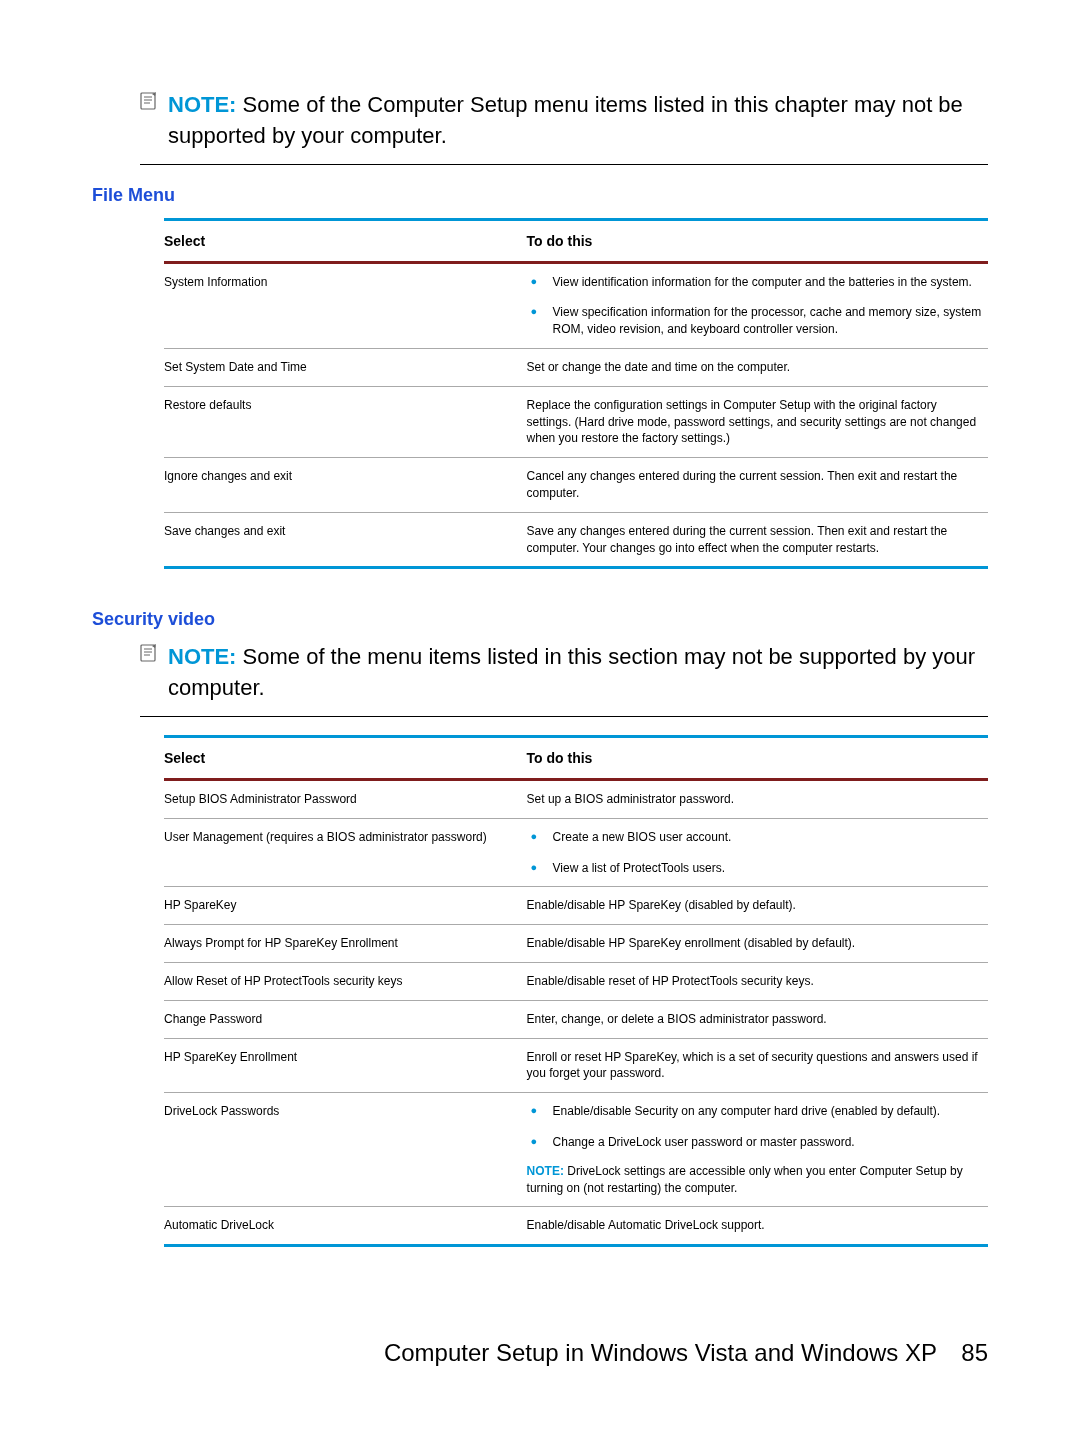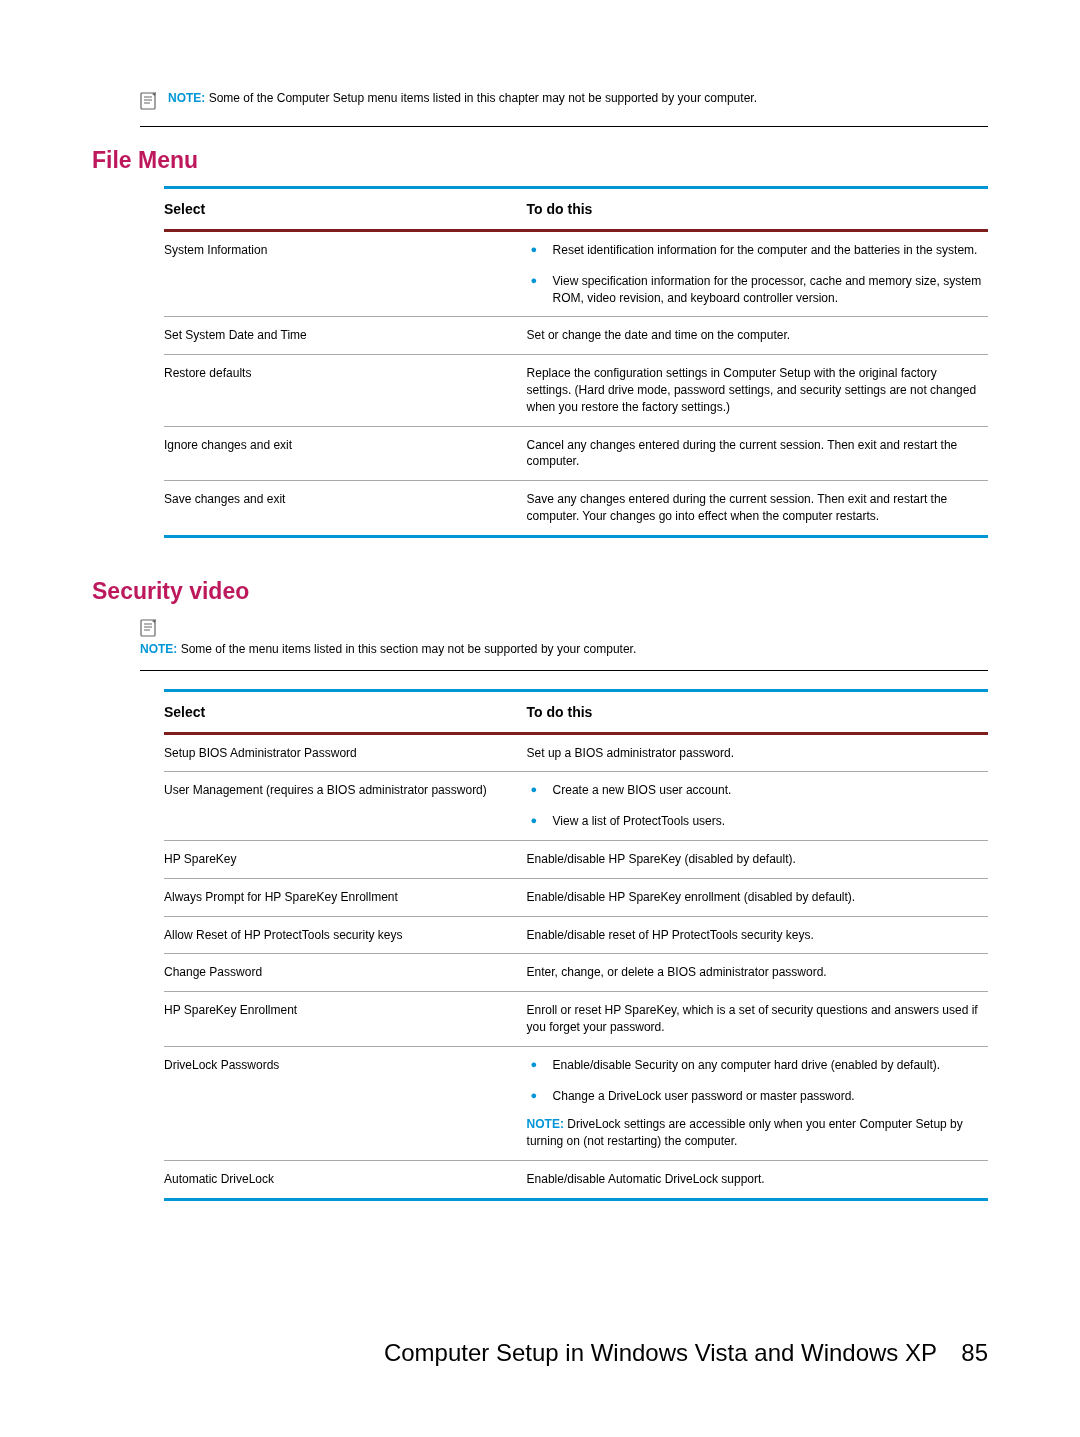--- a/index.html
+++ b/index.html
@@ -16,39 +16,38 @@
     .note-row {
       display: flex;
       align-items: flex-start;
       margin-left: 48px;
       padding-bottom: 12px;
       border-bottom: 1px solid #000;
       margin-bottom: 20px;
     }
     .note-row.tight {
       margin-bottom: 18px;
-      flex-direction: column;
     }
     .note-icon {
       flex-shrink: 0;
       margin-right: 10px;
       margin-top: 2px;
     }
     .note-text {
-      font-size: 12px;
+      font-size: 22px;
       line-height: 1.4;
       color: #000;
     }
     .note-label {
       color: #0096d6;
       font-weight: bold;
     }
     .section-heading {
-      color: #be185d;
-      font-size: 23px;
+      color: #1d4ed8;
+      font-size: 18px;
       font-weight: bold;
       margin-bottom: 12px;
     }
     .table-wrap {
       margin-left: 72px;
       margin-bottom: 40px;
     }
     .hr-top {
       height: 3px;
       background: #0096d6;
@@ -146,21 +145,21 @@
         <tr>
           <th class="col-select">Select</th>
           <th class="col-do">To do this</th>
         </tr>
       </thead>
       <tbody>
         <tr>
           <td>System Information</td>
           <td>
             <ul class="bullets">
-              <li>Reset identification information for the computer and the batteries in the system.</li>
+              <li>View identification information for the computer and the batteries in the system.</li>
               <li>View specification information for the processor, cache and memory size, system ROM, video revision, and keyboard controller version.</li>
             </ul>
           </td>
         </tr>
         <tr>
           <td>Set System Date and Time</td>
           <td>Set or change the date and time on the computer.</td>
         </tr>
         <tr>
           <td>Restore defaults</td>

